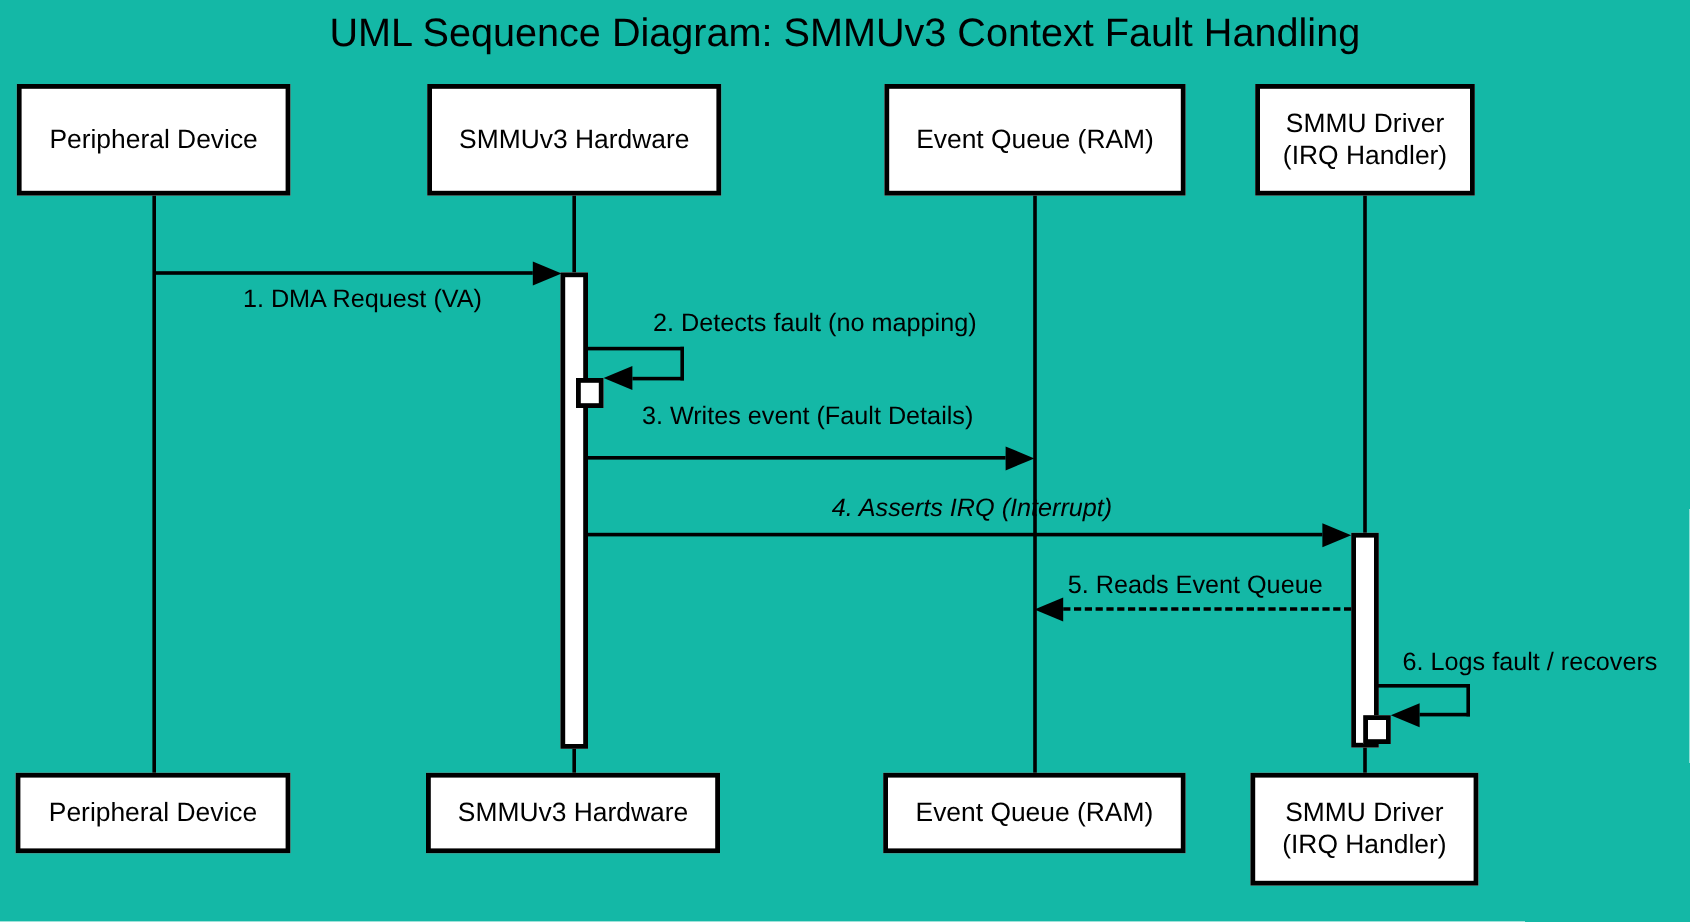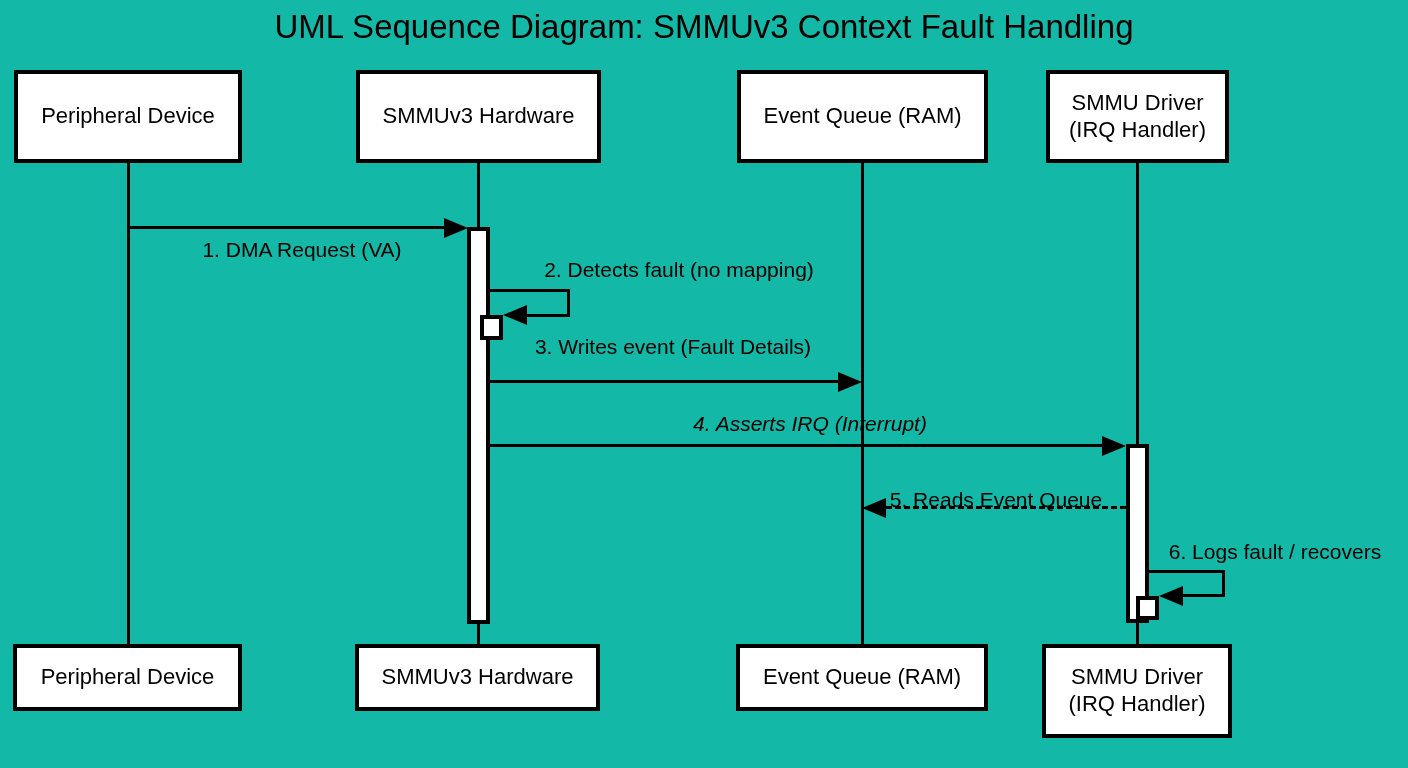--- a/index.html
+++ b/index.html
@@ -146,21 +146,21 @@
   <div class="arrow-l" style="left:503px; top:305px;"></div>
 
   <div class="msg-label" style="left:673px; top:335px;">3. Writes event (Fault Details)</div>
   <div class="hline" style="left:490px; top:380px; width:348px;"></div>
   <div class="arrow-r" style="left:838px; top:372px;"></div>
 
   <div class="msg-label" style="left:810px; top:412px;font-style:italic;">4. Asserts IRQ (Interrupt)</div>
   <div class="hline" style="left:490px; top:444px; width:612px;"></div>
   <div class="arrow-r" style="left:1102px; top:436px;"></div>
 
-  <div class="msg-label" style="left:996px; top:488px;">5. Reads Event Queue</div>
+  <div class="msg-label" style="left:996px; top:476px;">5. Reads Event Queue</div>
   <div class="dline" style="left:886px; top:506px; width:240px;"></div>
   <div class="arrow-l" style="left:862px; top:498px;"></div>
 
   <div class="msg-label" style="left:1275px; top:540px;">6. Logs fault / recovers</div>
   <div class="hline" style="left:1148px; top:570px; width:77px;"></div>
   <div class="vline" style="left:1222px; top:570px; height:27px; z-index:3;"></div>
   <div class="hline" style="left:1183px; top:594px; width:42px;"></div>
   <div class="arrow-l" style="left:1159px; top:586px;"></div>
 
 </div>

